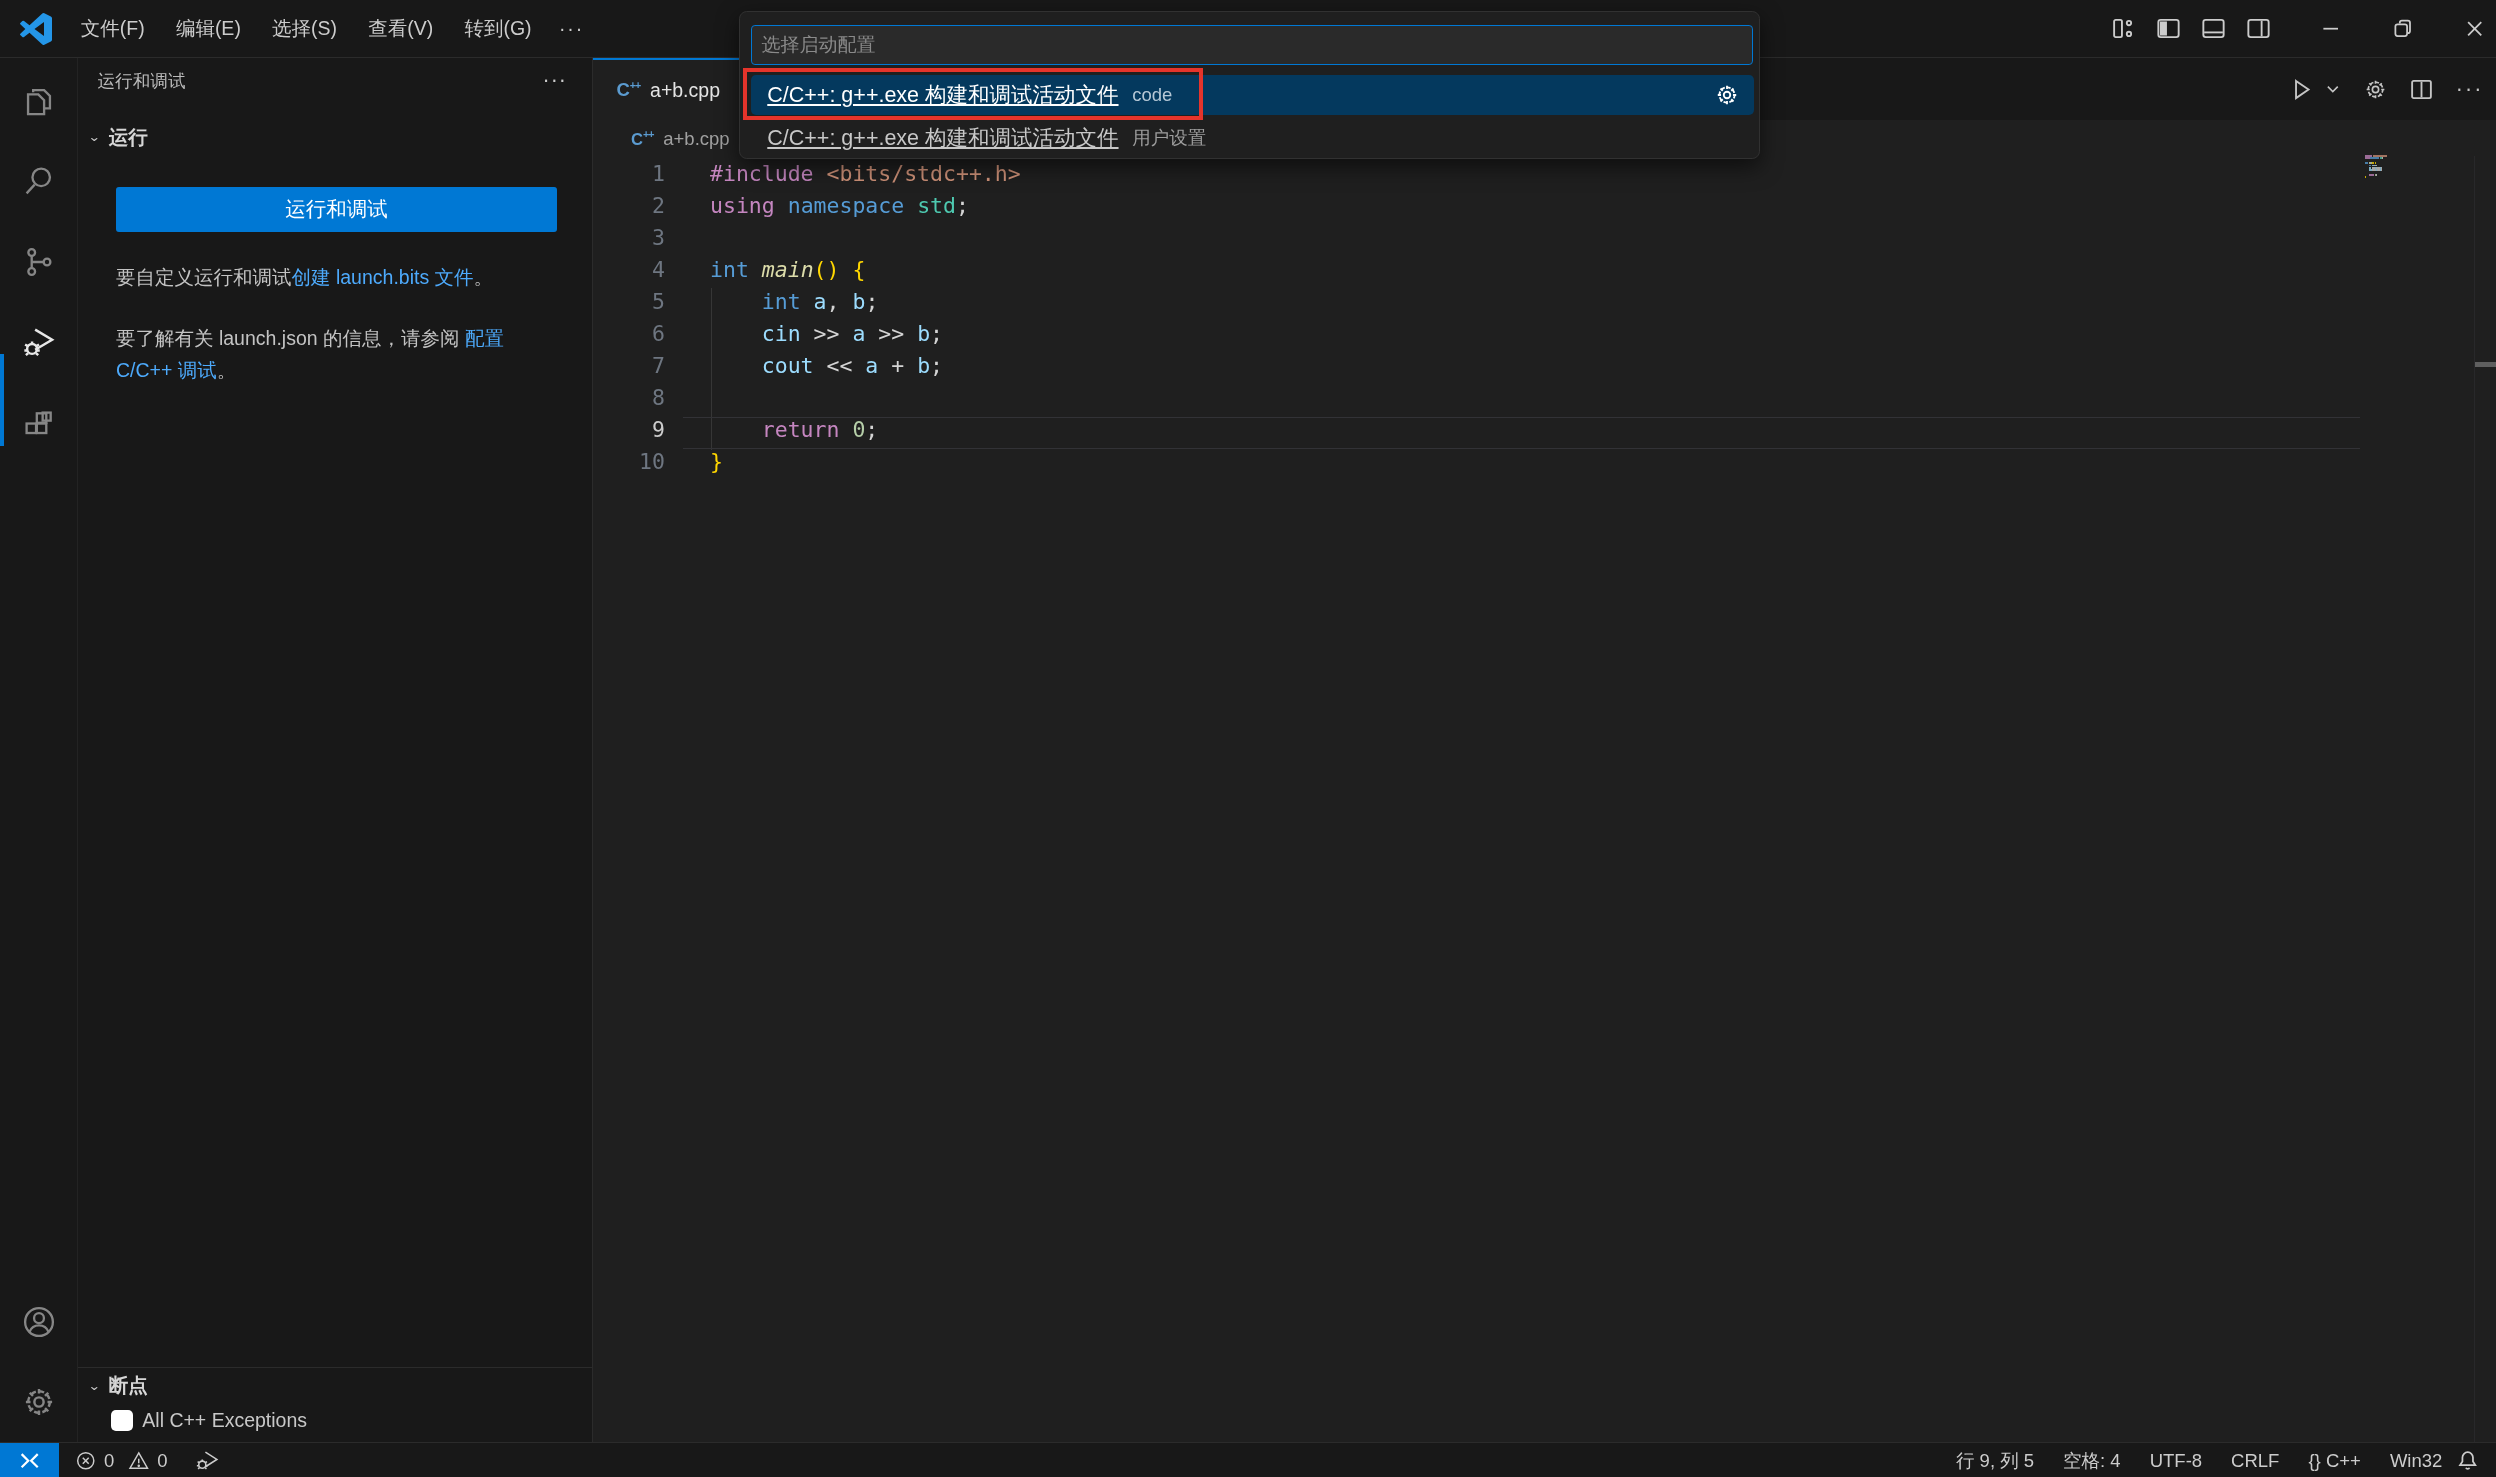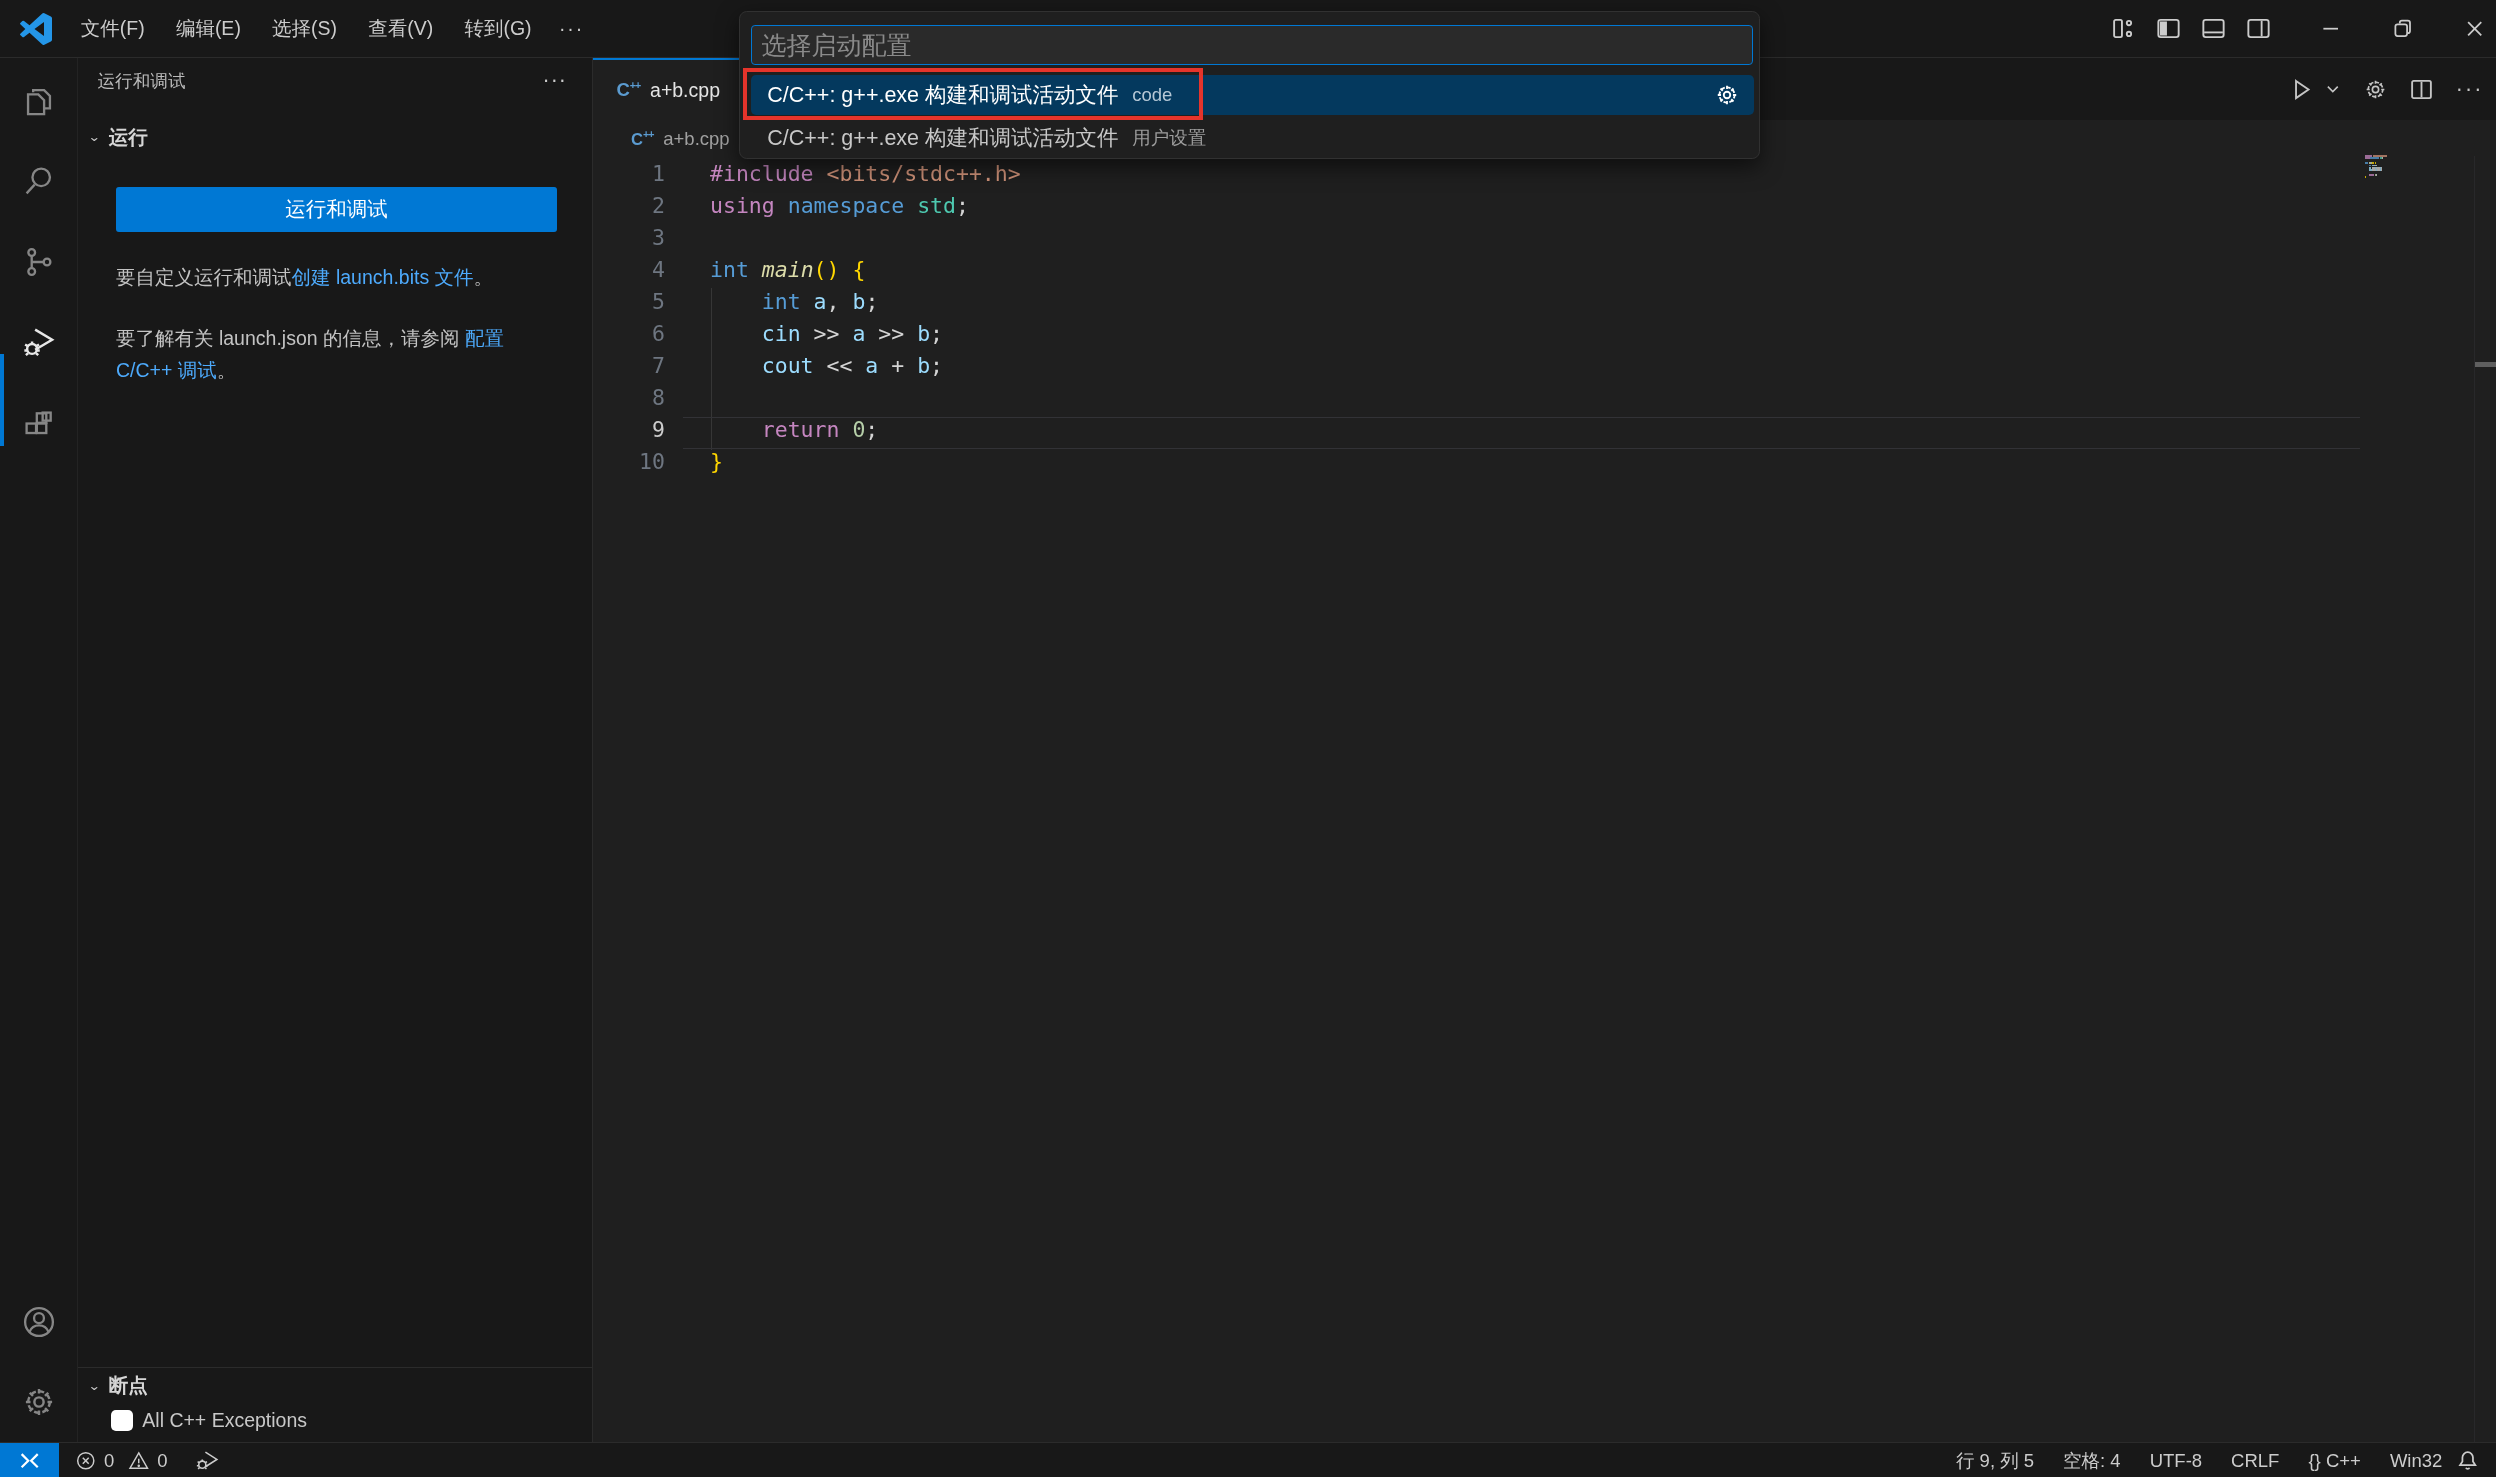--- a/index.html
+++ b/index.html
@@ -71,26 +71,26 @@
   .ruler-line{position:absolute;left:1881px;top:98px;bottom:0;width:1px;background:#28282a;}
   .ruler-marker{position:absolute;left:1882px;top:304px;width:21.5px;height:4.9px;background:#5f5f5f;}
 
   
   .quickpick{position:absolute;left:739px;top:10.7px;width:1021px;height:148px;background:#1f1f1f;
              border:1px solid #313131;border-radius:7.8px;box-sizing:border-box;z-index:100;
              box-shadow:0 7.8px 21.5px rgba(0,0,0,.55);}
   .qp-input{position:absolute;left:10.7px;top:13.7px;width:1002px;height:40px;background:#2a2a2a;
             border:1.6px solid #0078d4;border-radius:3.9px;box-sizing:border-box;
             display:flex;align-items:center;padding-left:9.8px;}
-  .qp-placeholder{font-size:25px;color:#8a8a8a;}
+  .qp-placeholder{font-size:19px;color:#8a8a8a;}
   .qp-row{position:absolute;left:10.7px;width:1003px;height:40px;display:flex;align-items:center;
           padding:0 13.7px 0 16.6px;box-sizing:border-box;border-radius:4.9px;}
   .qp-row.selected{top:63px;background:#04395e;}
   .qp-row.plain{top:106px;}
-  .qp-label{font-size:21.5px;color:#ffffff;white-space:nowrap;}
+  .qp-label{font-size:21.5px;color:#ffffff;white-space:nowrap;text-decoration:underline;}
   .qp-row.plain .qp-label{color:#c8c8c8;}
   .qp-desc{font-size:18.5px;margin-left:13.7px;white-space:nowrap;color:#b6c8d6;}
   .qp-row.plain .qp-desc{color:#9d9d9d;}
   .qp-gear{margin-left:auto;}
   .red-annotation{position:absolute;left:743px;top:68px;width:460px;height:52px;border:4.9px solid #e5342b;
                   box-sizing:border-box;z-index:110;pointer-events:none;}
 
   
   .statusbar{position:absolute;left:0;right:0;bottom:0;height:36px;background:#181818;border-top:1px solid #2b2b2b;
              box-sizing:border-box;display:flex;align-items:center;font-size:18.5px;color:#cccccc;}

